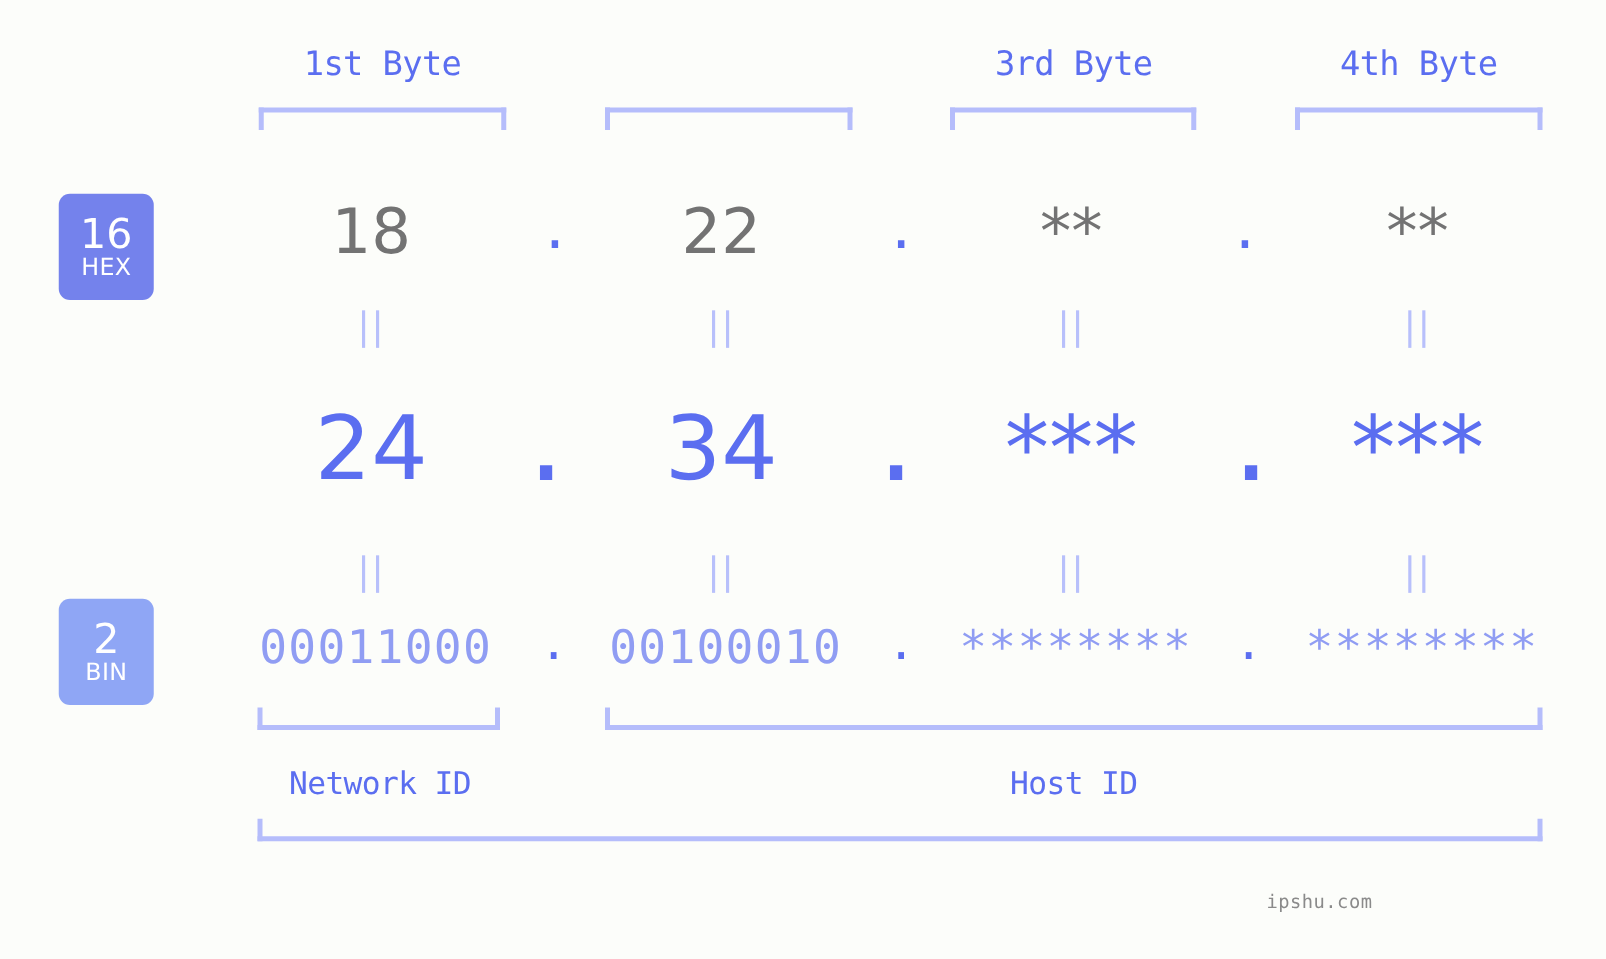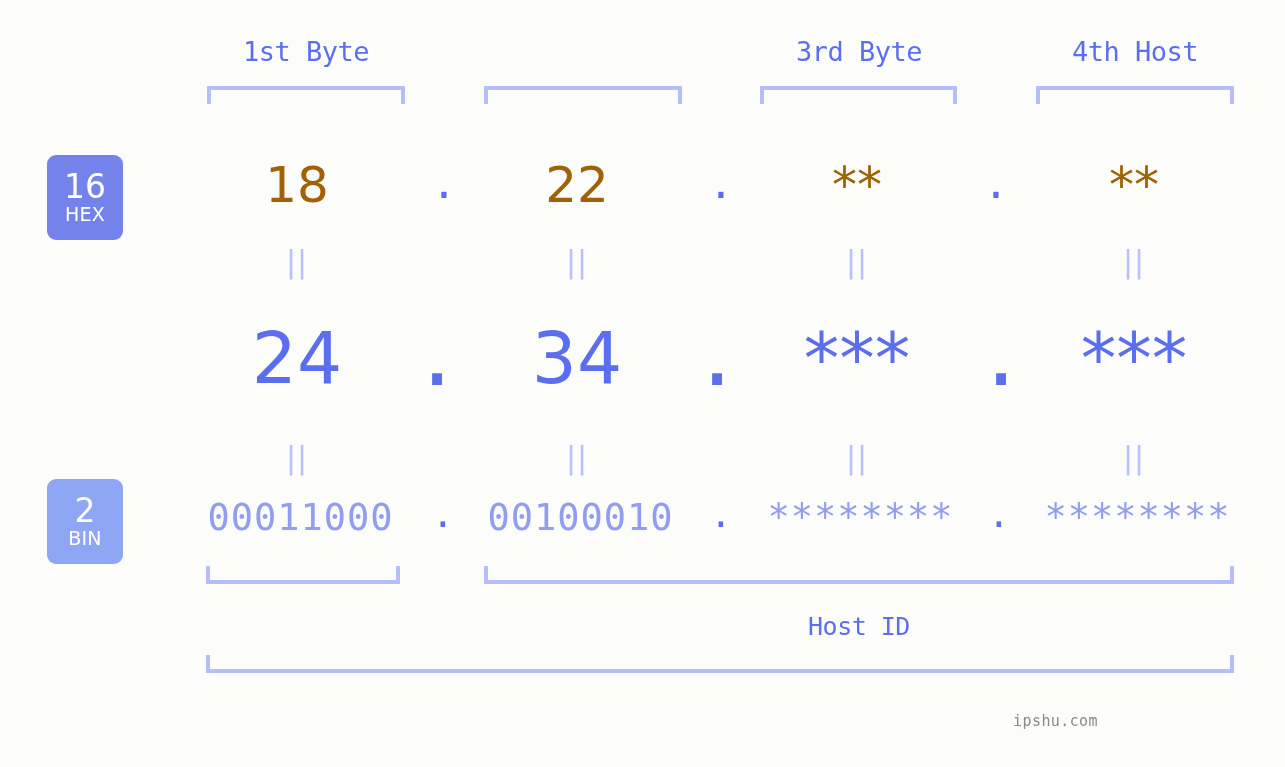--- a/index.html
+++ b/index.html
@@ -85,21 +85,21 @@
     white-space: nowrap;
   }
 
   
   .row-hex .value-cell {
     top: 150px;
     height: 70px;
     line-height: 70px;
     font-family: "DejaVu Sans", sans-serif;
     font-size: 50px;
-    color: #a16207;
+    color: #737373;
   }
   .row-hex .dot {
     position: absolute;
     top: 150px;
     height: 70px;
     line-height: 62px;
     font-family: "DejaVu Sans", sans-serif;
     font-size: 50px;
     color: #5b6ef0;
     text-align: center;
@@ -184,21 +184,21 @@
     letter-spacing: 0.4px;
   }
 </style>
 </head>
 <body>
 
 <div id="stage">
 
   <div class="byte-header" style="left:206px;width:200px;">1st Byte</div>
   <div class="byte-header" style="left:759px;width:200px;">3rd Byte</div>
-  <div class="byte-header" style="left:1035px;width:200px;">4th Host</div>
+  <div class="byte-header" style="left:1035px;width:200px;">4th Byte</div>
 
   <div class="bracket bracket-top" style="left:207px;width:198px;top:86px;"></div>
   <div class="bracket bracket-top" style="left:484px;width:198px;top:86px;"></div>
   <div class="bracket bracket-top" style="left:760px;width:197px;top:86px;"></div>
   <div class="bracket bracket-top" style="left:1036px;width:198px;top:86px;"></div>
 
   <div class="base-badge" id="badge-hex">
     <span class="num">16</span>
     <span class="lbl">HEX</span>
   </div>
@@ -243,20 +243,21 @@
     <div class="value-cell" style="left:477px;width:207px;">00100010</div>
     <div class="dot" style="left:682px;width:78px;">.</div>
     <div class="value-cell" style="left:757px;width:207px;">********</div>
     <div class="dot" style="left:960px;width:78px;">.</div>
     <div class="value-cell" style="left:1034px;width:207px;">********</div>
   </div>
 
   <div class="bracket bracket-bottom" style="left:206px;width:194px;top:566px;"></div>
   <div class="bracket bracket-bottom" style="left:484px;width:750px;top:566px;"></div>
 
+  <div class="section-label" id="label-network" style="left:206px;width:196px;">Network ID</div>
   <div class="section-label" id="label-host" style="left:484px;width:750px;">Host ID</div>
 
   <div class="bracket bracket-bottom" style="left:206px;width:1028px;top:655px;"></div>
 
 
   <div id="watermark">ipshu.com</div>
 
 </div>
 
 </body></html>

